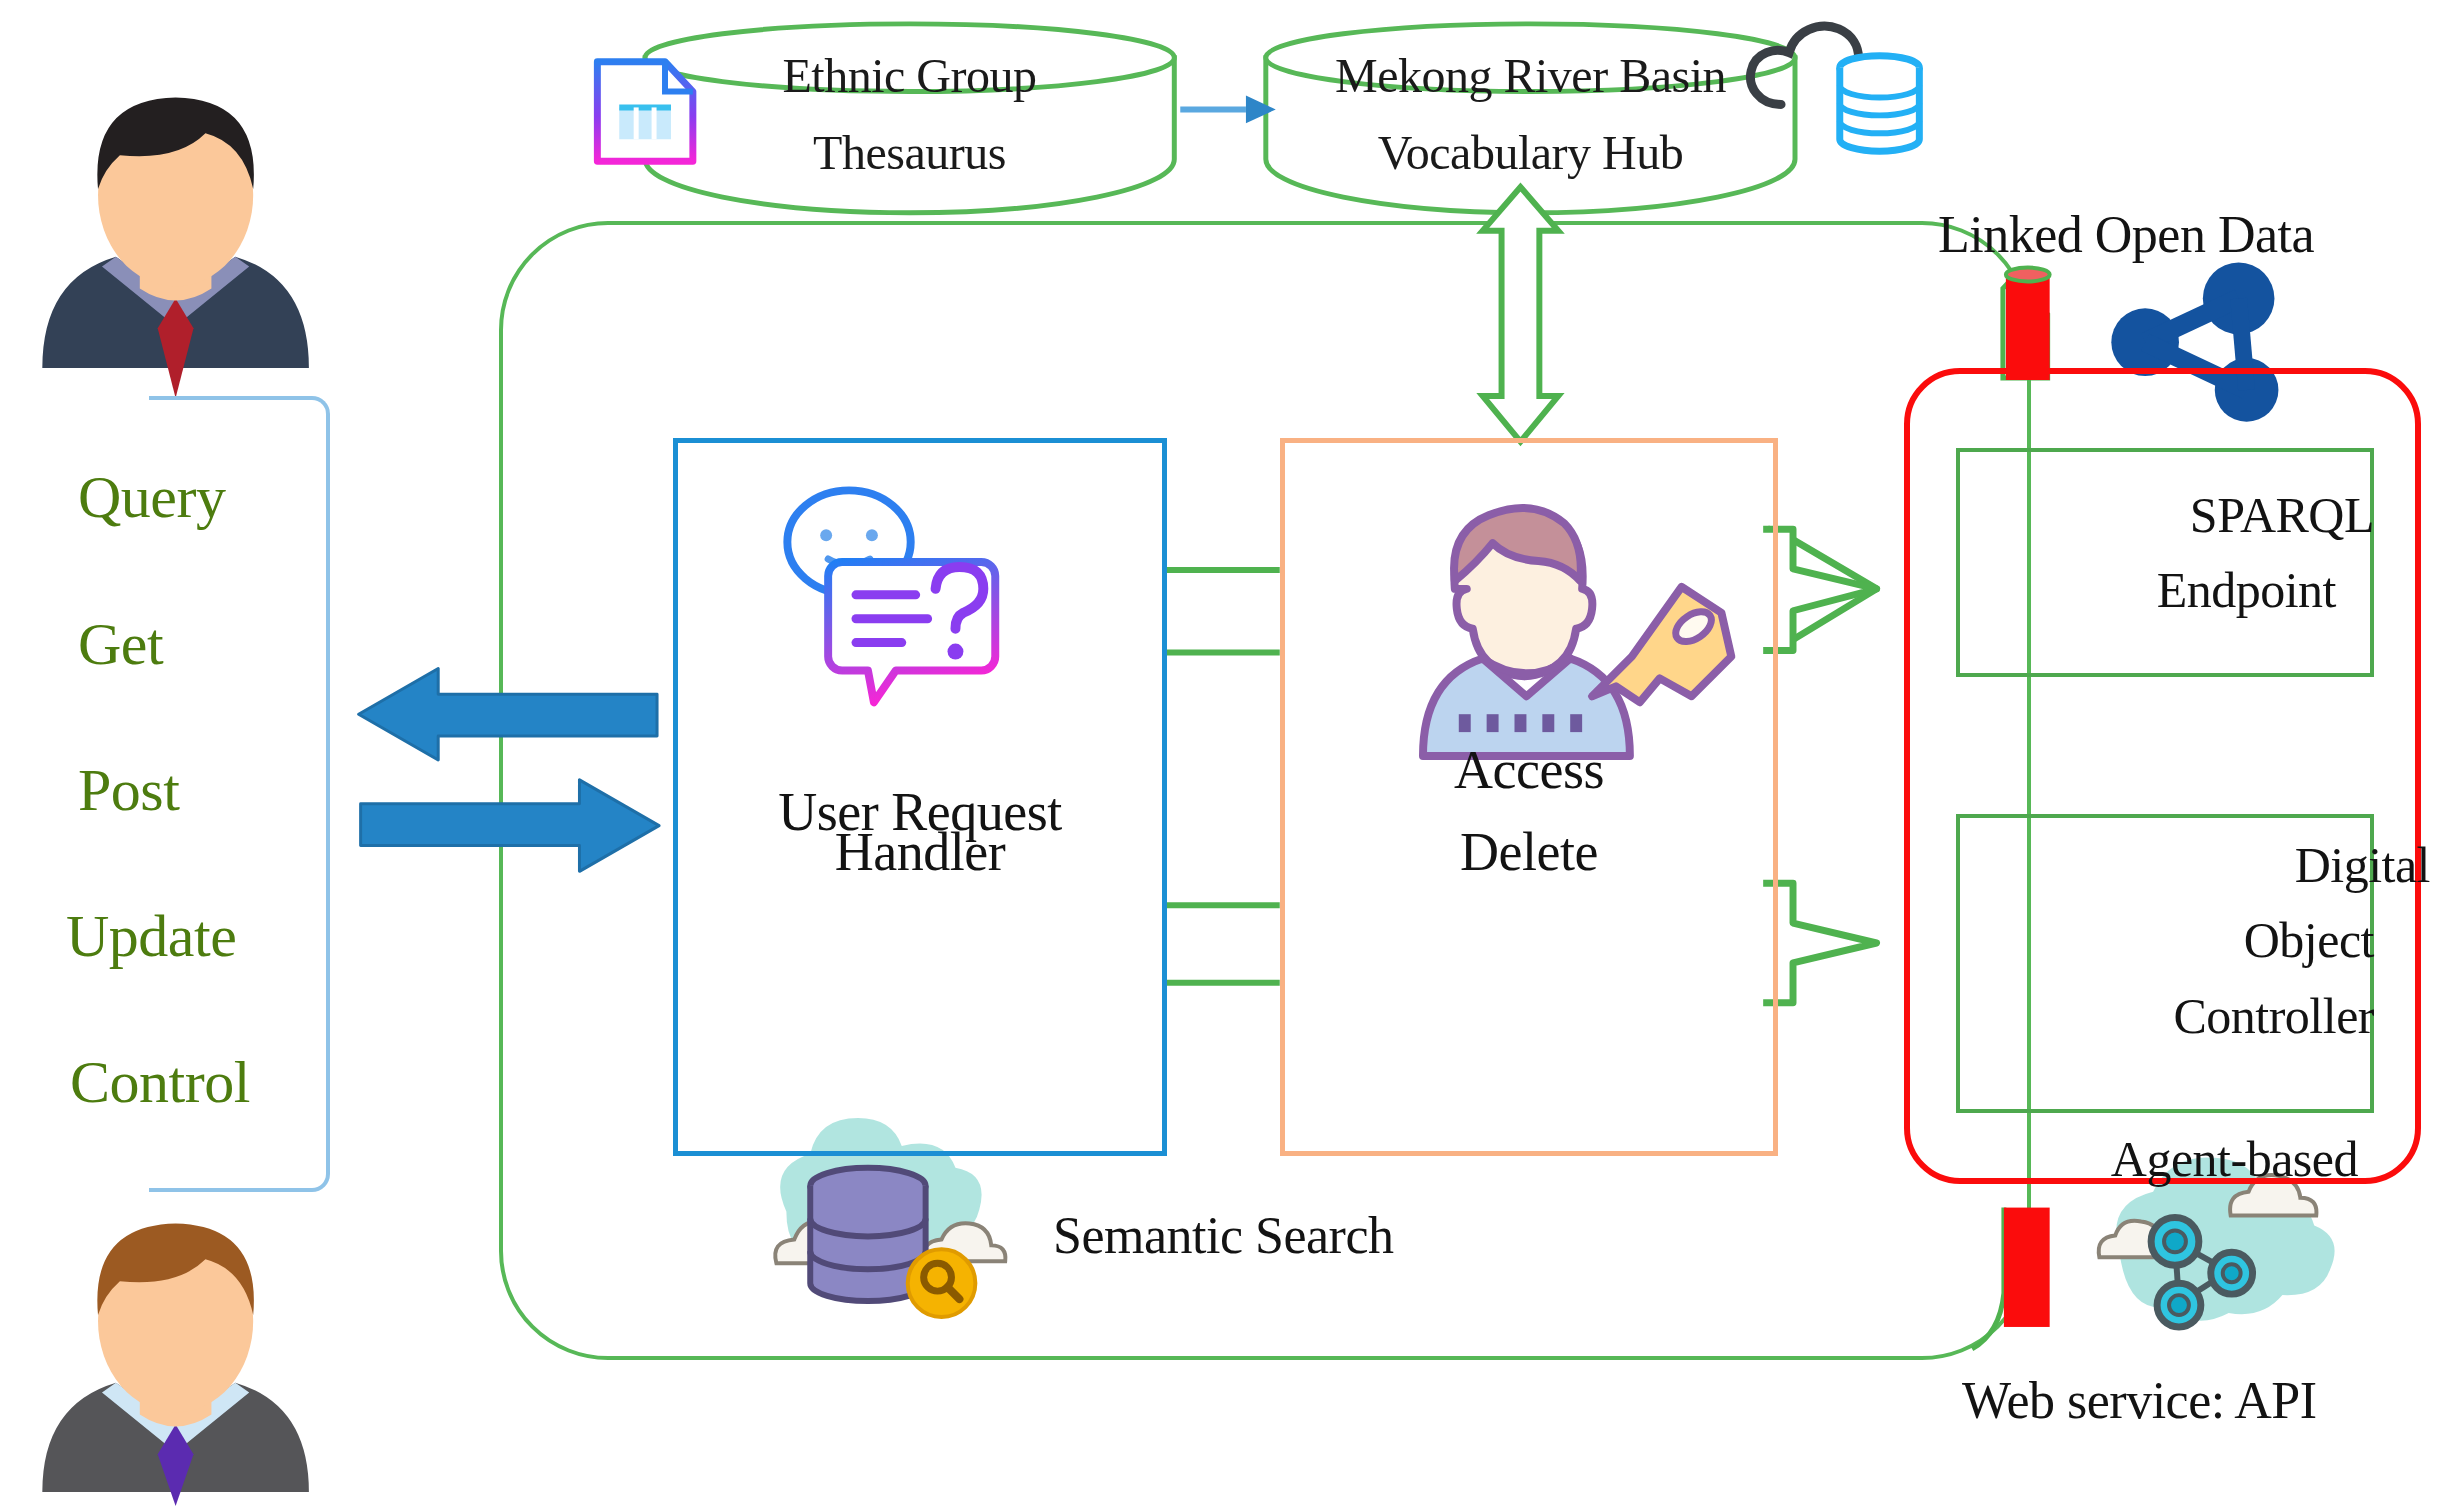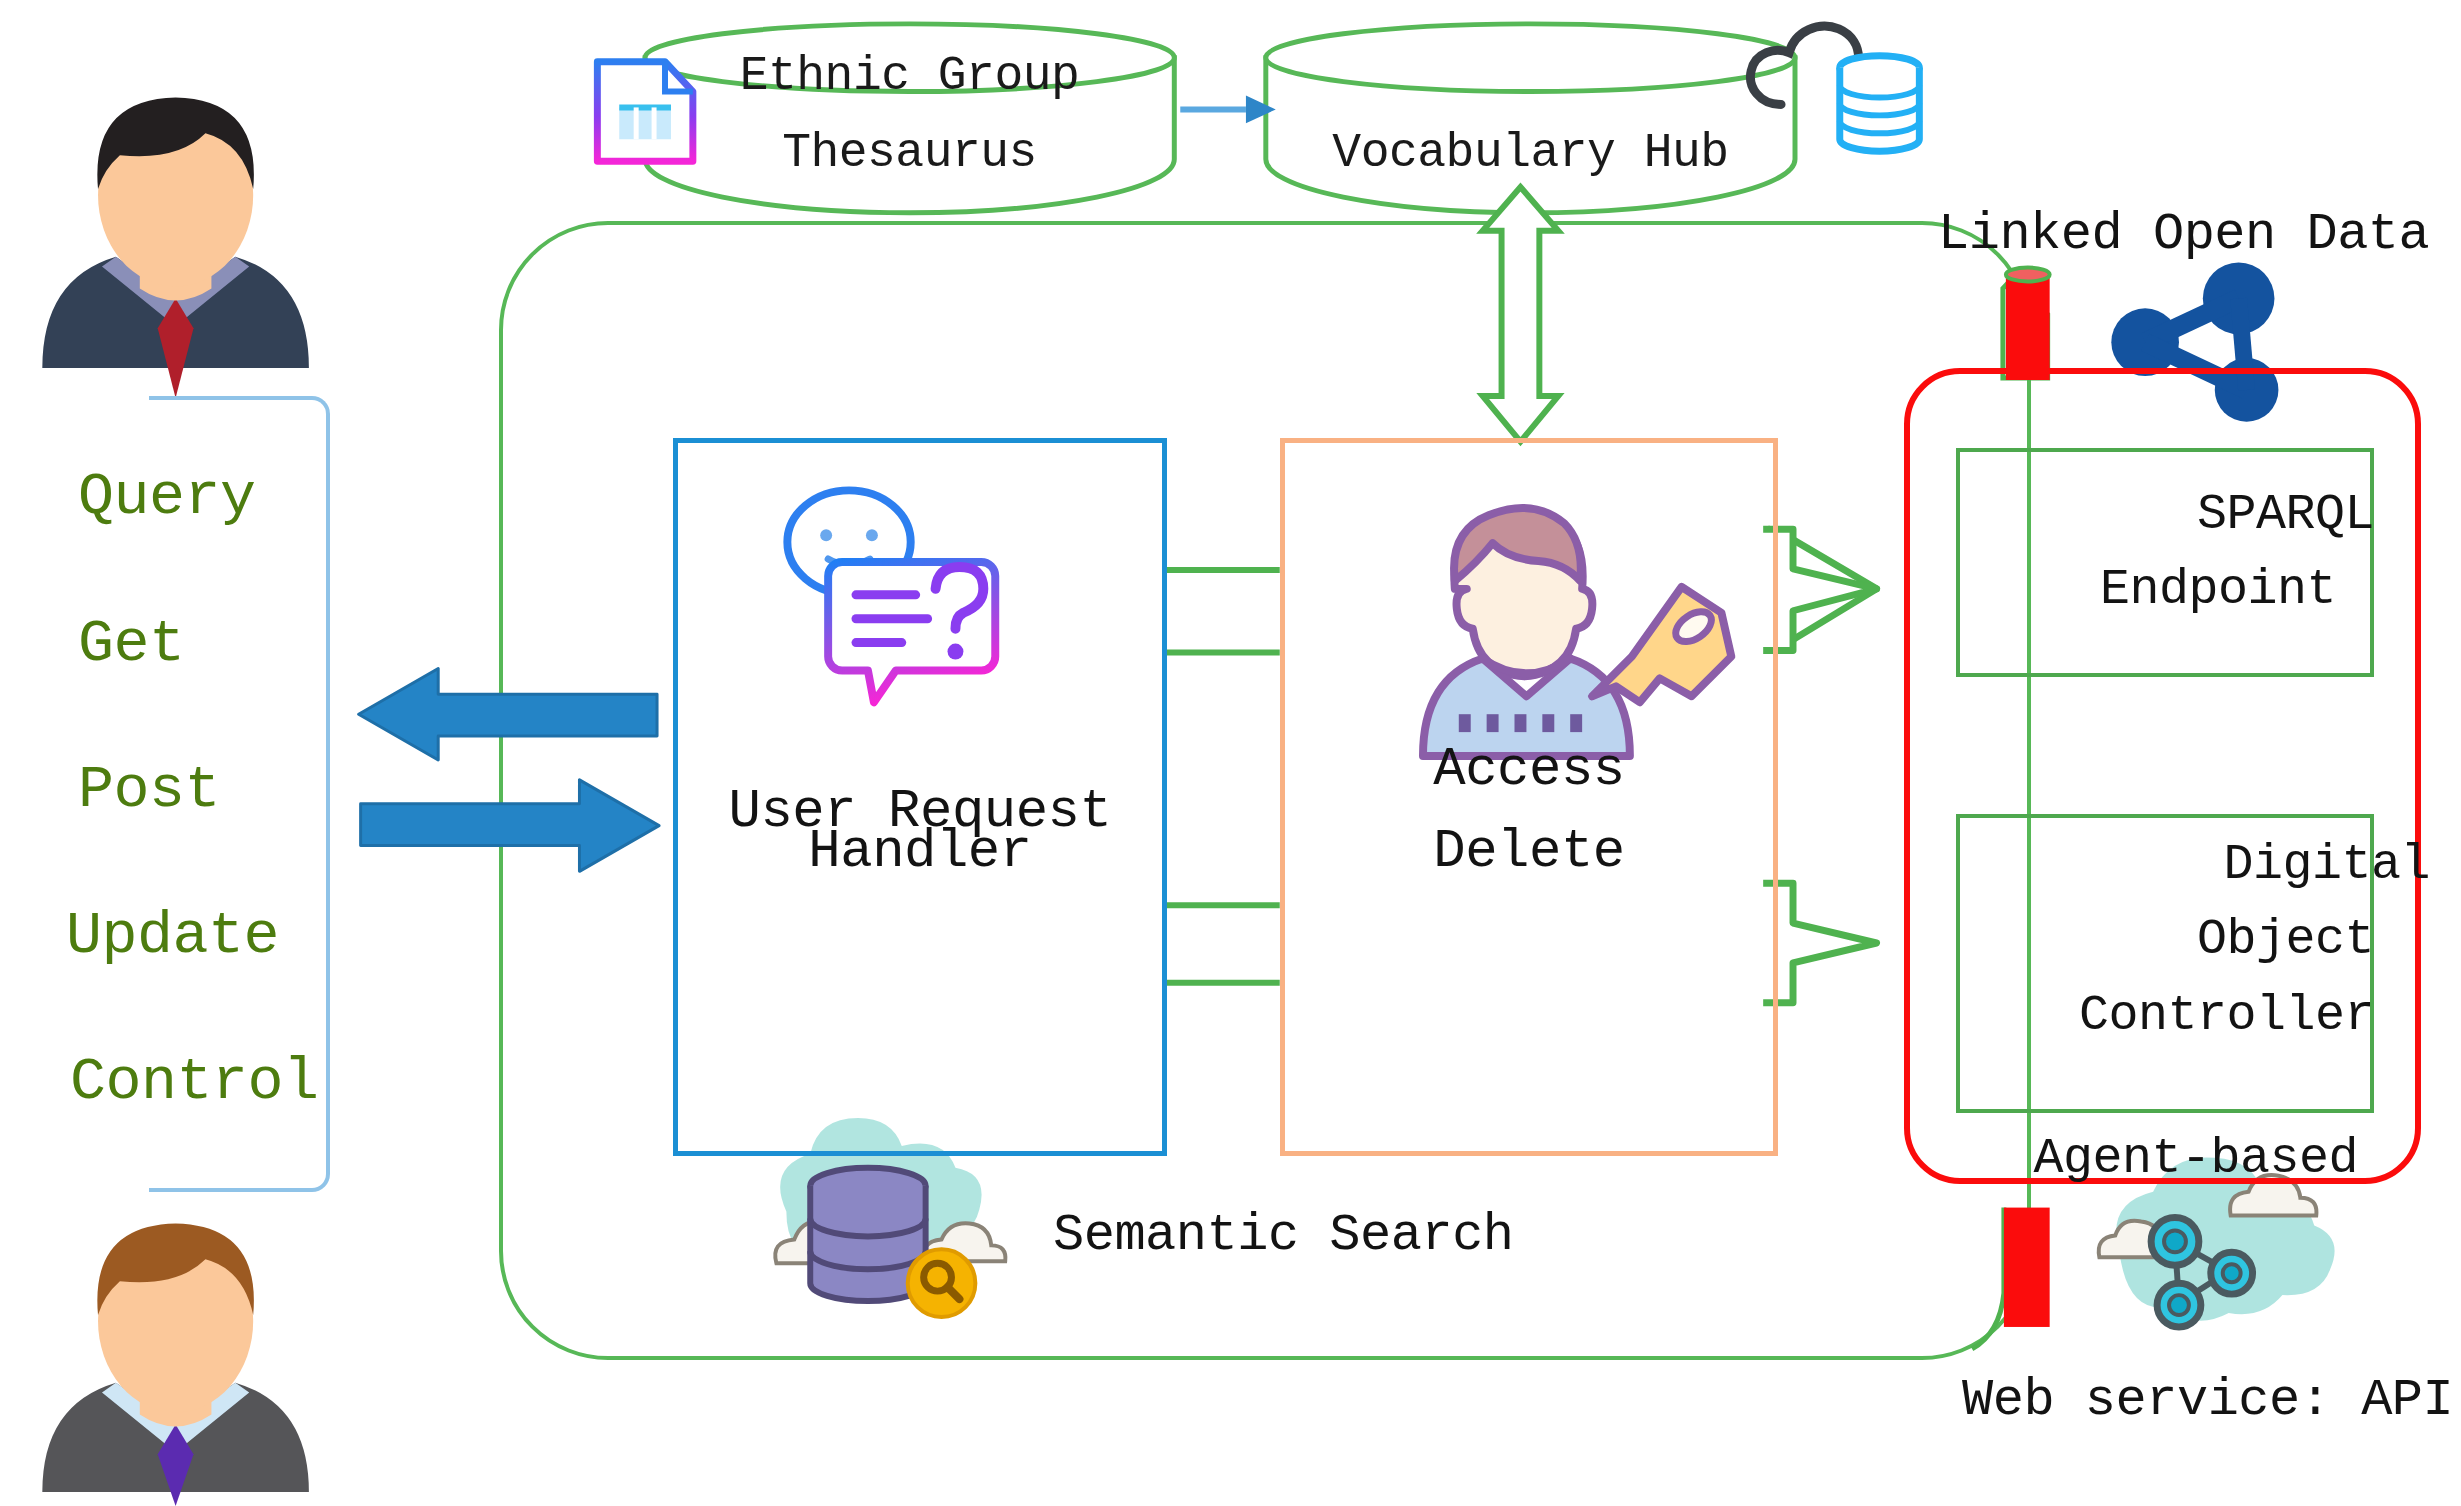--- a/index.html
+++ b/index.html
@@ -16,21 +16,21 @@
     width: 2462px;
     height: 1506px;
     background: #ffffff;
     overflow: hidden;
   }
 
   
   .txt {
     position: absolute;
     color: #131313;
-    font-family: Liberation Mono, monospace;
+    font-family: Liberation Serif, serif;
     font-weight: 400;
     letter-spacing: -0.5px;
     white-space: pre-line;
     line-height: 1.48;
   }
 
   .op-item {
     font-size: 60px;
     color: #4d7c0f;
     text-align: left;
@@ -289,20 +289,21 @@
       <path d="M 176 1432 L 158 1462 L 176 1514 L 194 1462 Z" fill="#5b2bb0"></path>
       <path d="M 140 1372 q 36 22 72 0 l 0 50 q -36 24 -72 0 Z" fill="#fbc89a"></path>
       <ellipse cx="176" cy="1328" rx="78" ry="92" fill="#fbc89a"></ellipse>
       <path d="M 98 1322 q -8 -90 78 -92 q 86 2 78 92 q -10 -46 -48 -56 q -28 28 -86 22 q -16 14 -22 34 Z" fill="#9c5a22"></path>
     </g>
   </svg>
 
   <div class="txt cyl-label" style="left:645px; top:40px; width:529px;">Ethnic Group</div>
   <div class="txt cyl-label" style="left:645px; top:117px; width:529px;">Thesaurus</div>
 
+  <div class="txt cyl-label" style="left:1256px; top:40px; width:549px;">Mekong River Basin</div>
   <div class="txt cyl-label" style="left:1256px; top:117px; width:549px;">Vocabulary Hub</div>
 
   <div class="bracket" style="left:149px; top:396px; width:181px; height:796px;"></div>
 
   <div class="txt op-item" style="left:78px; top:453px; width:239px;">Query</div>
   <div class="txt op-item" style="left:78px; top:600px; width:239px;">Get</div>
   <div class="txt op-item" style="left:78px; top:746px; width:239px;">Post</div>
   <div class="txt op-item" style="left:66px; top:892px; width:279px;">Update</div>
   <div class="txt op-item" style="left:70px; top:1038px; width:279px;">Control</div>
 

